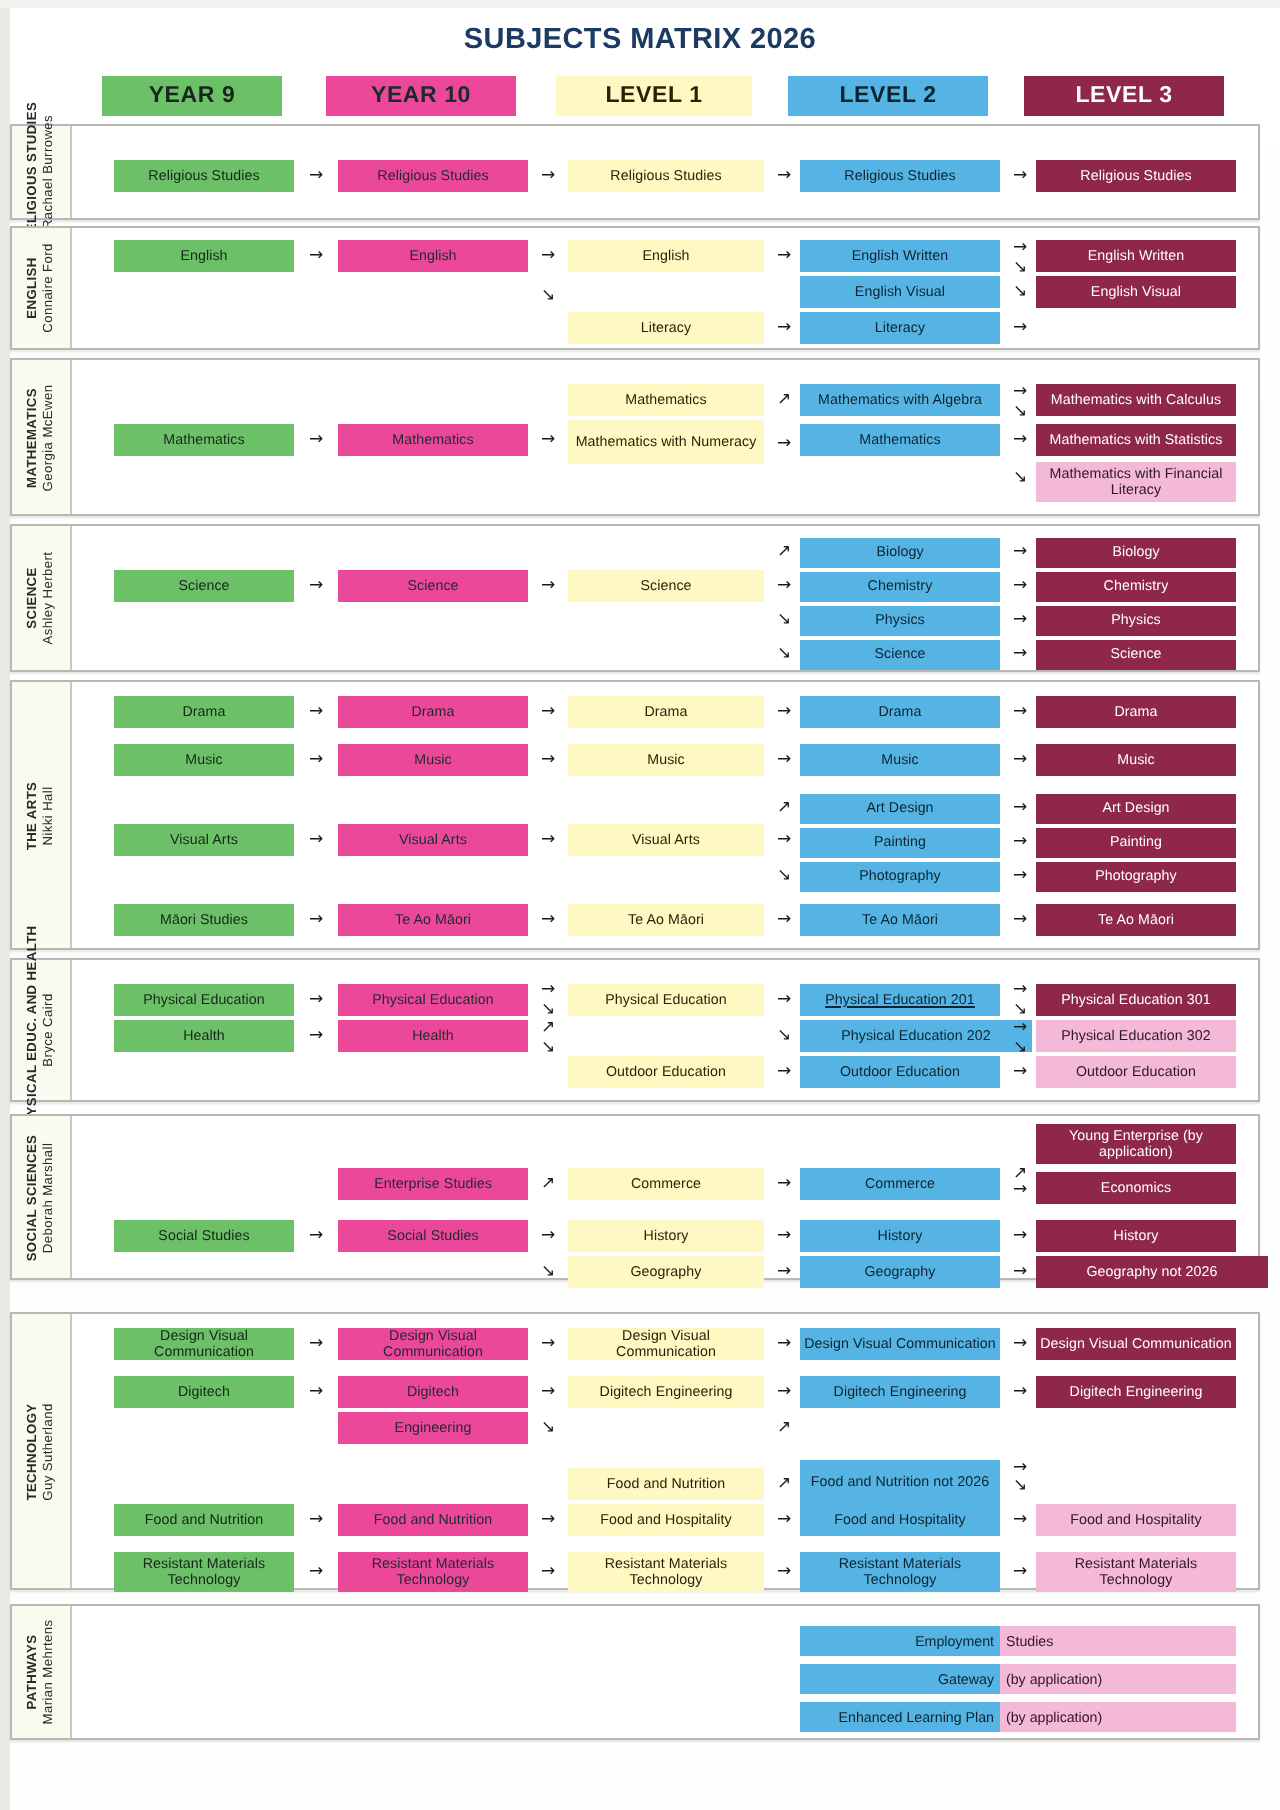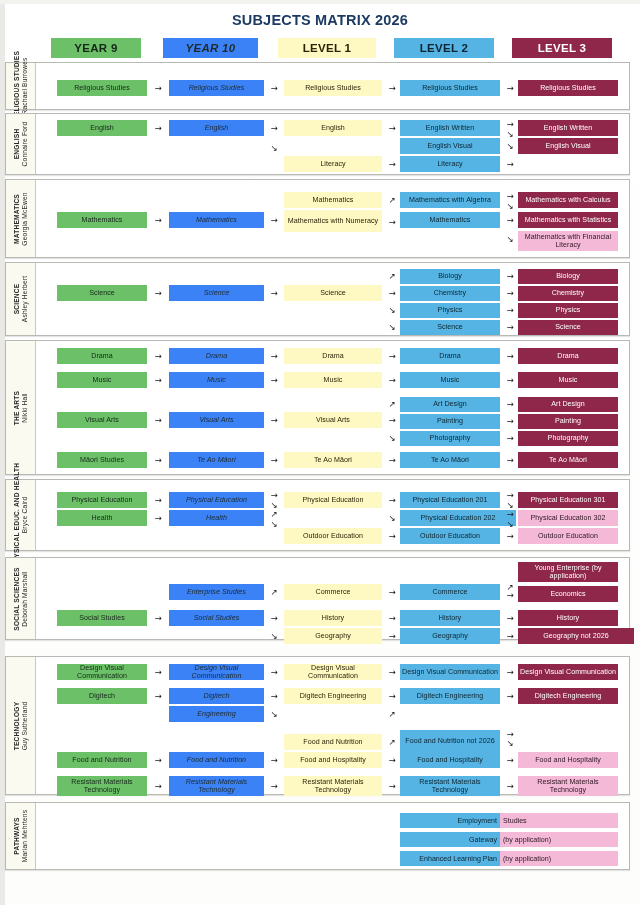--- a/index.html
+++ b/index.html
@@ -67,21 +67,21 @@
     position:absolute;
     display:flex;align-items:center;justify-content:center;
     text-align:center;
     box-sizing:border-box;
     font-size:7.1px;
     line-height:8.4px;
     padding:0 2px;
     letter-spacing:.05px;
   }
   .c-y9{background:#6cc067;color:#15261a;}
-  .c-y10{background:#3b82f6;color:#1d2a2d;font-style:italic;}
+  .c-y10{background:#ec4899;color:#1d2a2d;}
   .c-l1{background:#fef9c3;color:#2b2206;}
   .c-l2{background:#55b4e3;color:#0d2430;}
   .c-l3{background:#8e2749;color:#ffffff;}
   .c-pink{background:#f4b9d7;color:#2d1622;}
 
   
   .arrow{
     position:absolute;
     font-size:8.5px;
     line-height:8.5px;
@@ -269,21 +269,21 @@
           <span class="side-dept">PHYSICAL EDUC. AND HEALTH</span>
           <span class="side-teacher">Bryce Caird</span>
         </div>
       </div>
       <div class="cell c-y9" style="left: 51px; width: 90px; top: 12px; height: 16px;">Physical Education</div>
       <div class="cell c-y9" style="left: 51px; width: 90px; top: 30px; height: 16px;">Health</div>
       <div class="cell c-y10" style="left: 163px; width: 95px; top: 12px; height: 16px;">Physical Education</div>
       <div class="cell c-y10" style="left: 163px; width: 95px; top: 30px; height: 16px;">Health</div>
       <div class="cell c-l1" style="left: 278px; width: 98px; top: 12px; height: 16px;">Physical Education</div>
       <div class="cell c-l1" style="left: 278px; width: 98px; top: 48px; height: 16px;">Outdoor Education</div>
-      <div class="cell c-l2" style="left: 394px; width: 100px; top: 12px; height: 16px;">Physical Education 201</div>
+      <div class="cell c-l2" style="left: 394px; width: 100px; top: 12px; height: 16px; text-decoration: underline;">Physical Education 201</div>
       <div class="cell c-l2" style="left: 394px; width: 116px; top: 30px; height: 16px;">Physical Education 202</div>
       <div class="cell c-l2" style="left: 394px; width: 100px; top: 48px; height: 16px;">Outdoor Education</div>
       <div class="cell c-l3" style="left: 512px; width: 100px; top: 12px; height: 16px;">Physical Education 301</div>
       <div class="cell c-pink" style="left: 512px; width: 100px; top: 30px; height: 16px;">Physical Education 302</div>
       <div class="cell c-pink" style="left: 512px; width: 100px; top: 48px; height: 16px;">Outdoor Education</div>
       <div class="arrow" style="left: 145px; top: 16px;">→</div>
       <div class="arrow" style="left: 145px; top: 34px;">→</div>
       <div class="arrow" style="left: 261px; top: 11px;">→</div>
       <div class="arrow" style="left: 261px; top: 21px;">↘</div>
       <div class="arrow" style="left: 261px; top: 30px;">↗</div>

